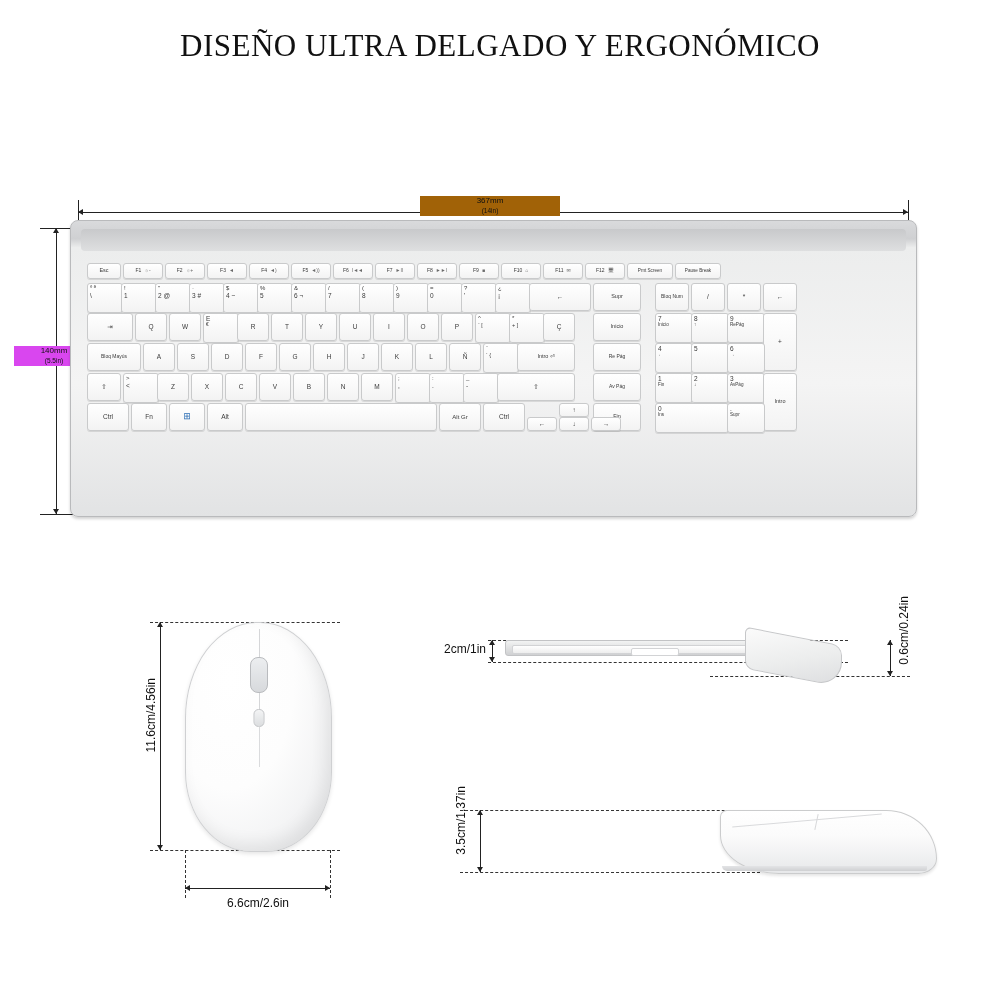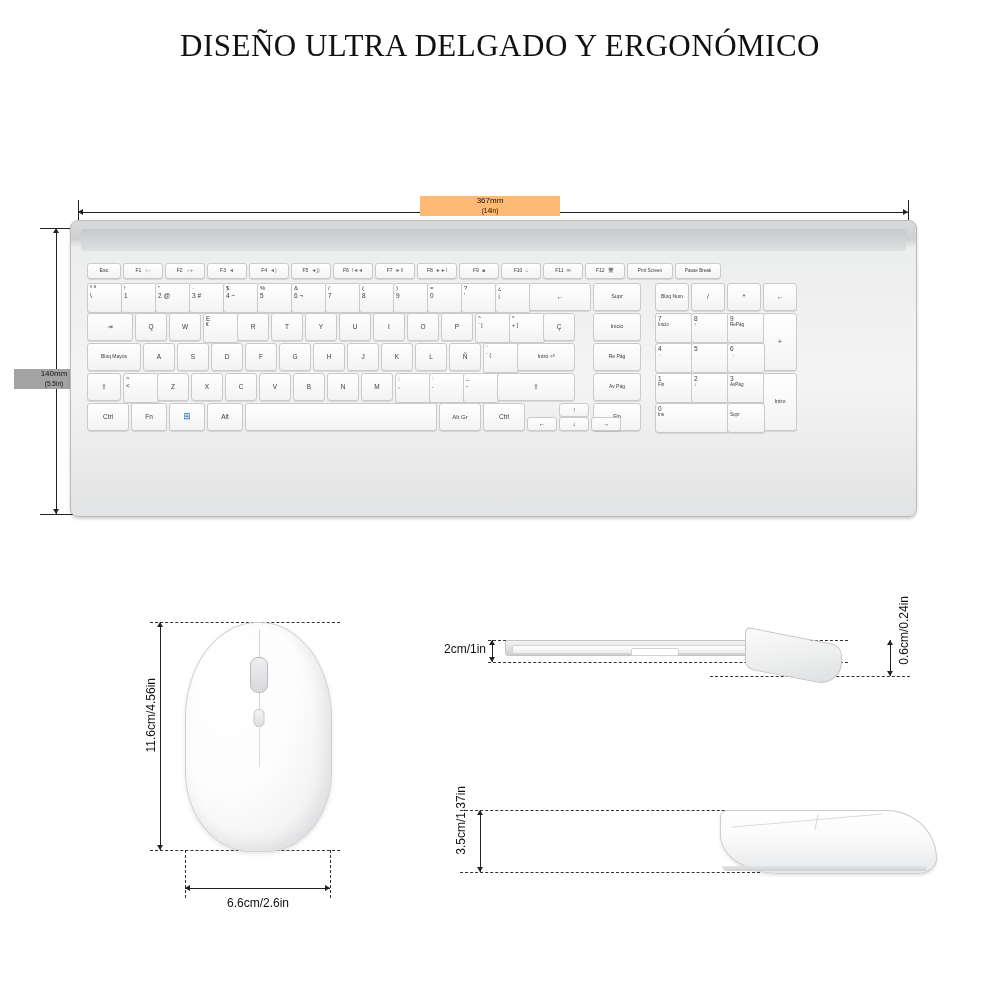--- a/index.html
+++ b/index.html
@@ -156,30 +156,30 @@
 
 <div class="title">DISEÑO ULTRA DELGADO Y ERGONÓMICO</div>
 
 <div id="keyboard-panel">
 
   <div class="dimline dim-v" style="left:78px;top:10px;height:26px;"></div>
   <div class="dimline dim-v" style="left:908px;top:10px;height:26px;"></div>
   <div class="dimline dim-h" style="left:78px;top:22px;width:830px;"></div>
   <div class="arrow arr-l" style="left:78px;top:19px;"></div>
   <div class="arrow arr-r" style="left:903px;top:19px;"></div>
-  <div class="dimlabel" style="left:420px;top:6px;width:140px;background:#fdba74;">
+  <div class="dimlabel" style="left:420px;top:6px;width:140px;background:#a16207;">
     <span>367mm</span><br><span style="font-size:6.5px">(14in)</span>
   </div>
 
   <div class="dimline dim-h" style="left:40px;top:38px;width:38px;"></div>
   <div class="dimline dim-h" style="left:40px;top:324px;width:38px;"></div>
   <div class="dimline dim-v" style="left:56px;top:38px;height:286px;"></div>
   <div class="arrow arr-u" style="left:53px;top:38px;"></div>
   <div class="arrow arr-d" style="left:53px;top:319px;"></div>
-  <div class="dimlabel" style="left:14px;top:179px;width:80px;background:#a3a3a3;">
+  <div class="dimlabel" style="left:14px;top:156px;width:80px;background:#d946ef;">
     <span>140mm</span><br><span style="font-size:6.5px">(5.5in)</span>
   </div>
 
   <div class="kb-body">
     <div class="kb-topstrip"></div>
     <div class="leds">
       <span class="led l1"></span>
       <span class="led l2"></span>
       <span class="led l3"></span>
     </div>

